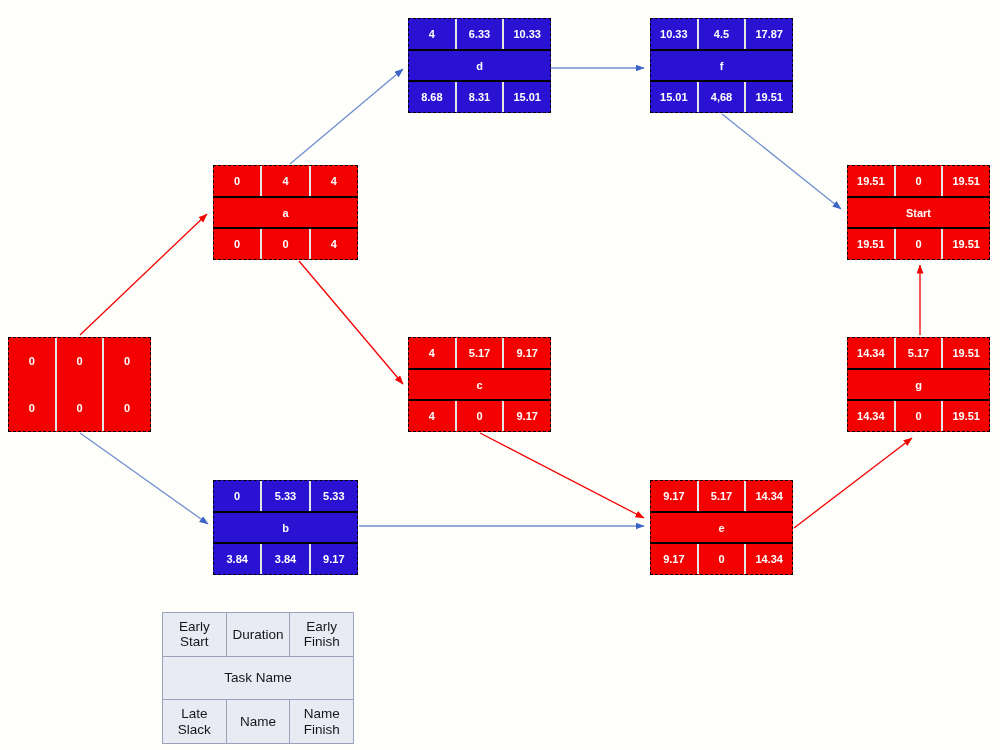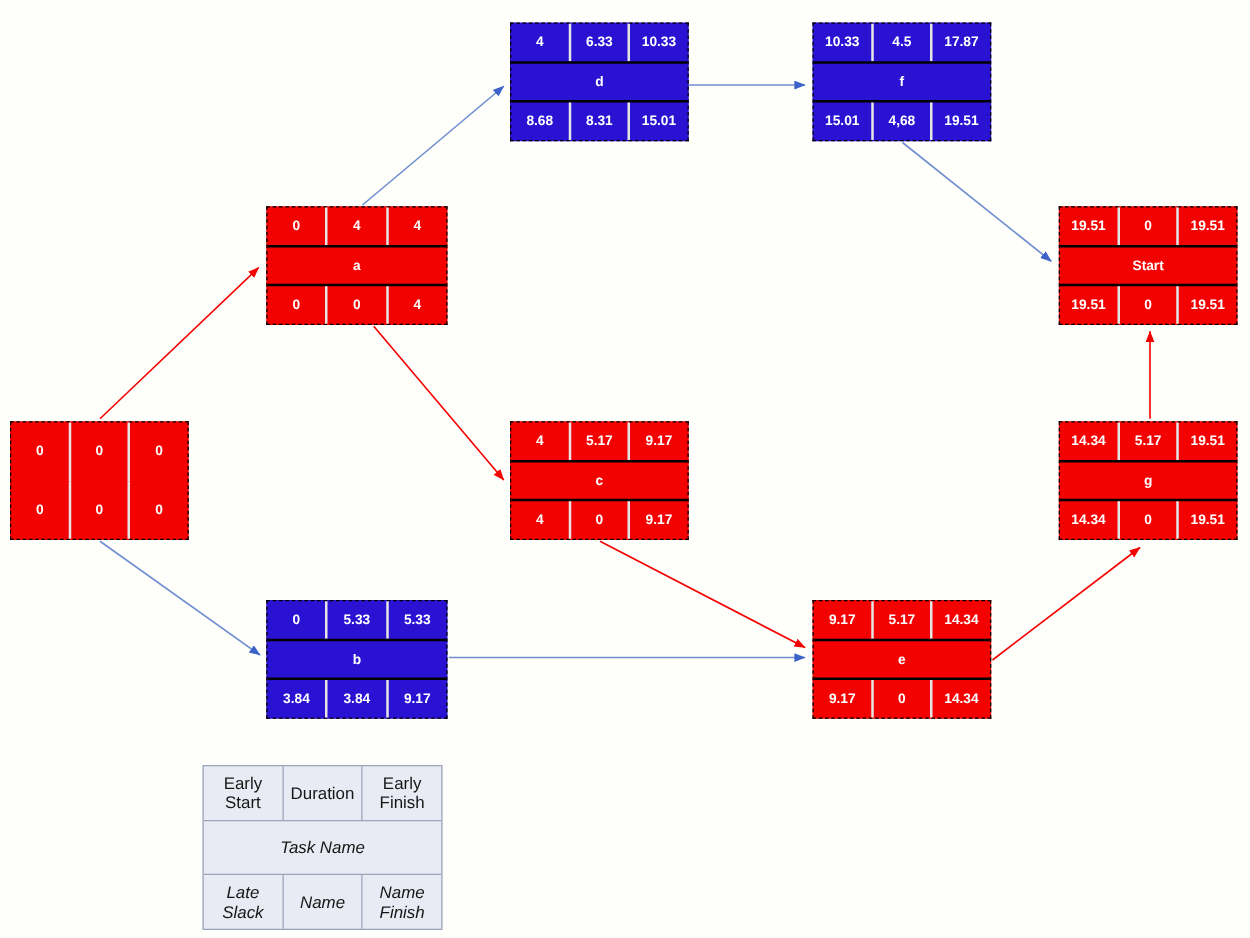--- a/index.html
+++ b/index.html
@@ -34,21 +34,21 @@
   .ncell{flex:1;display:flex;align-items:center;justify-content:center;}
   .ncell + .ncell{border-left:2px solid #e5e5e5;}
 
   .legend{
     position:absolute;left:130px;top:612px;width:192px;height:132px;
     background:var(--legend-bg);border:1px solid var(--legend-border);
     box-sizing:border-box;display:flex;flex-direction:column;
     color:#161616;font-size:13.5px;margin-left:32px;
   }
   .lrow{display:flex;flex:1;}
-  .lrow + .lrow{border-top:1px solid var(--legend-border);font-style:italic;}
+  .lrow + .lrow{border-top:1px solid var(--legend-border);}
   .lcell{flex:1;display:flex;align-items:center;justify-content:center;text-align:center;line-height:1.15;padding:2px;}
   .lcell + .lcell{border-left:1px solid var(--legend-border);}
 </style>
 </head>
 <body>
 
 <div class="canvas">
 
   <svg class="edges" width="1000" height="750">
     <defs>

